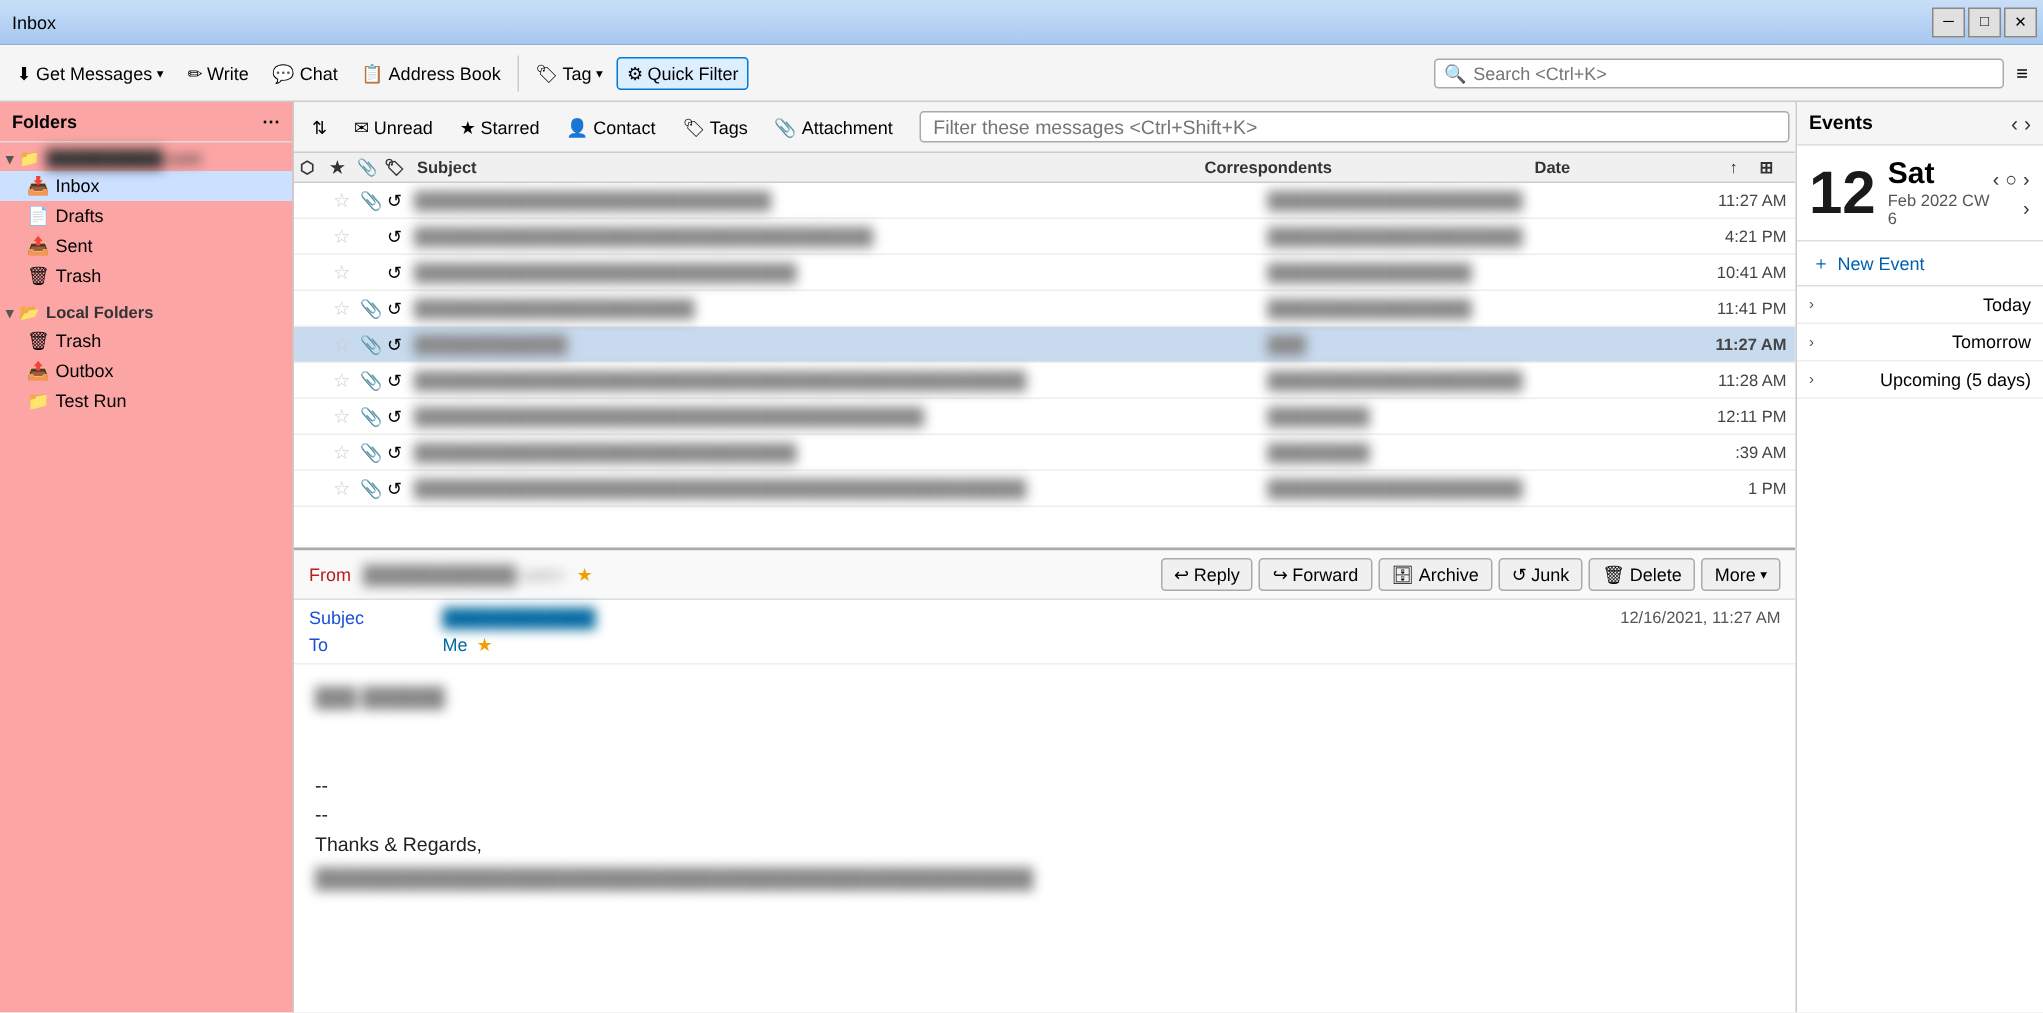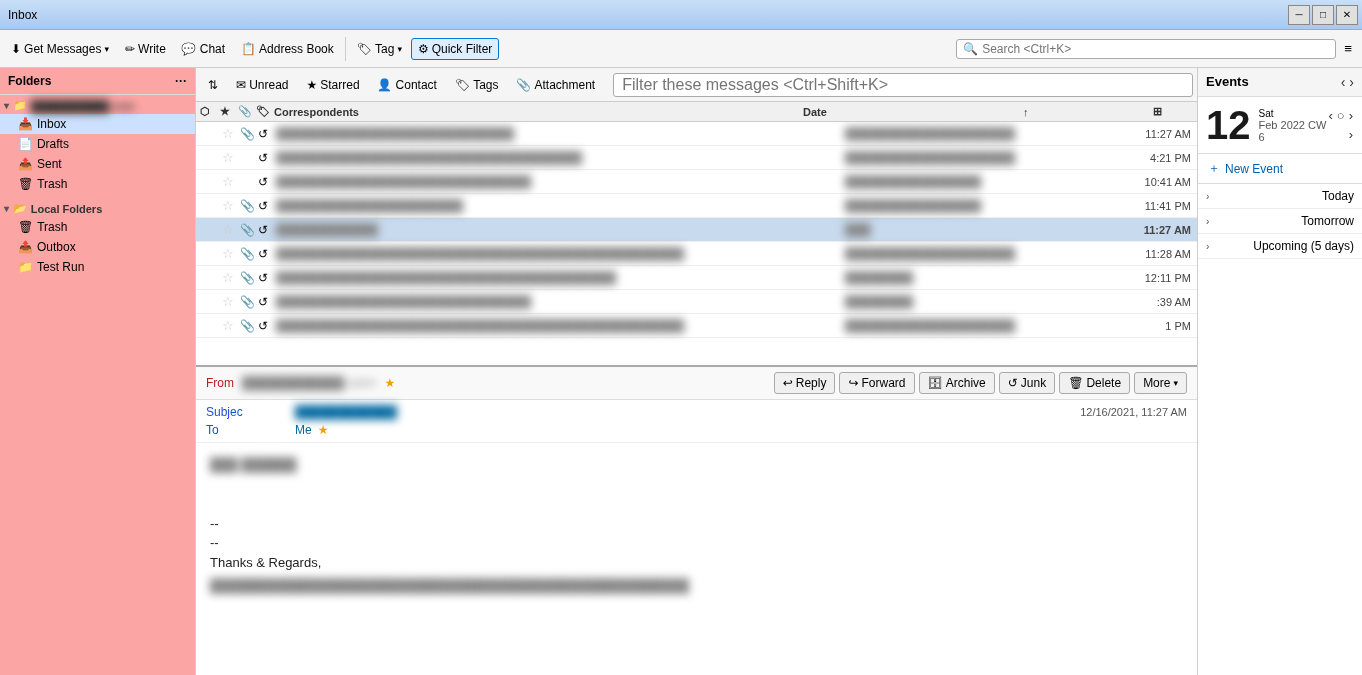--- a/index.html
+++ b/index.html
@@ -98,21 +98,21 @@
       gap: 2px;
     }
     .msg-toolbar-btn {
       display: flex; align-items: center; gap: 3px;
       padding: 3px 7px; border: 1px solid transparent; border-radius: 3px;
       background: transparent; cursor: pointer; font-size: 12px;
     }
     .filter-input {
       flex: 1; margin-left: 8px;
       border: 1px solid #aaa; background: #fff; border-radius: 3px;
-      padding: 2px 8px; font-size: 16px; color: #888; outline: none;
+      padding: 2px 8px; font-size: 13px; color: #888; outline: none;
     }
 
     
     .msg-list-container {
       flex: 1;
       overflow-y: auto;
       background: #fff;
     }
     .msg-list-header {
       display: grid;
@@ -194,21 +194,21 @@
     
     .calendar-widget {
       display: flex; align-items: center; padding: 8px;
       border-bottom: 1px solid #ddd;
     }
     .cal-day-num {
       font-size: 40px; font-weight: bold; color: #1a1a1a; line-height: 1;
       margin-right: 8px;
     }
     .cal-day-info { display: flex; flex-direction: column; }
-    .cal-day-name { font-size: 10px; font-weight: normal; }
+    .cal-day-name { font-size: 20px; font-weight: bold; }
     .cal-month-info { font-size: 11px; color: #555; }
     .cal-nav { display: flex; gap: 2px; margin-left: auto; flex-direction: column; align-items: flex-end; }
     .cal-nav-row { display: flex; gap: 2px; }
     .cal-nav-btn { border: none; background: transparent; cursor: pointer; font-size: 13px; color: #333; padding: 1px; }
 
     
     .new-event-btn {
       display: flex; align-items: center; gap: 5px;
       padding: 6px 10px; border-bottom: 1px solid #ddd;
       cursor: pointer; font-size: 12px; color: #0060b0;
@@ -352,20 +352,21 @@
       <input class="filter-input" type="text" placeholder="Filter these messages &lt;Ctrl+Shift+K&gt;" style="">
     </div>
 
     <div class="msg-list-container">
 
       <div class="msg-list-header">
         <span>⬡</span>
         <span>★</span>
         <span>📎</span>
         <span>🏷</span>
+        <span style="padding-left:4px;">Subject</span>
         <span>Correspondents</span>
         <span>Date</span>
         <span>↑</span>
         <span>⊞</span>
       </div>
 
       <div class="msg-row">
         <span class="msg-cell"></span>
         <span class="msg-cell star-icon">☆</span>
         <span class="msg-cell">📎</span>

